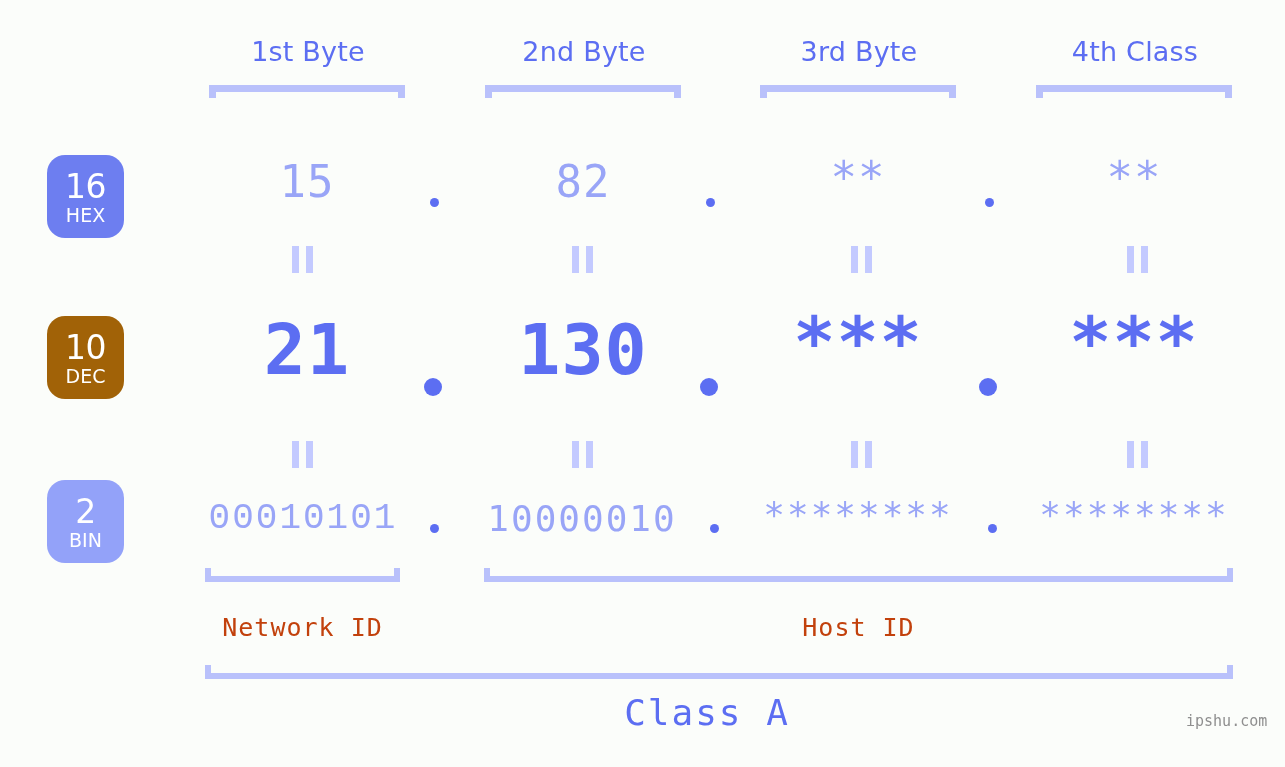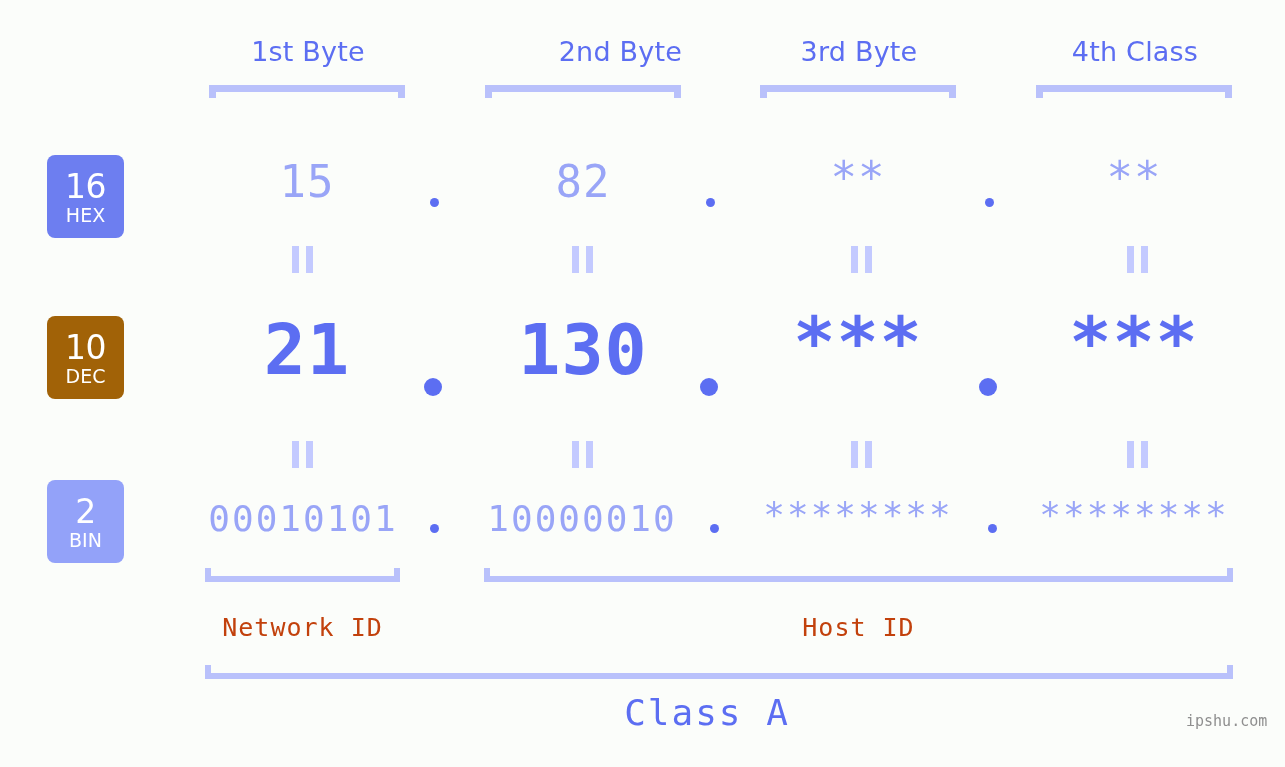--- a/index.html
+++ b/index.html
@@ -47,21 +47,21 @@
     border-left: 6px solid #b9c1fb;
     border-right: 6px solid #b9c1fb;
     height: 14px;
     box-sizing: border-box;
   }
 
   
   .badge {
     width: 77px;
     height: 83px;
-    border-radius: 8px;
+    border-radius: 18px;
     color: #ffffff;
     display: flex;
     flex-direction: column;
     align-items: center;
     justify-content: center;
     font-family: "DejaVu Sans", sans-serif;
     box-sizing: border-box;
     padding-top: 2px;
   }
   .badge .num {
@@ -156,21 +156,21 @@
     white-space: nowrap;
     letter-spacing: 0px;
   }
 </style>
 </head>
 <body>
 
 <div id="stage">
 
   <div class="abs byte-label" style="left:210px; top:36px; width:196px;">1st Byte</div>
-  <div class="abs byte-label" style="left:486px; top:36px; width:196px;text-align:right;">2nd Byte</div>
+  <div class="abs byte-label" style="left:486px; top:36px; width:196px;">2nd Byte</div>
   <div class="abs byte-label" style="left:761px; top:36px; width:196px;">3rd Byte</div>
   <div class="abs byte-label" style="left:1037px; top:36px; width:196px;">4th Class</div>
 
   <div class="abs bracket-top" style="left:209px; top:85px; width:196px;"></div>
   <div class="abs bracket-top" style="left:485px; top:85px; width:196px;"></div>
   <div class="abs bracket-top" style="left:760px; top:85px; width:196px;"></div>
   <div class="abs bracket-top" style="left:1036px; top:85px; width:196px;"></div>
 
   <div class="abs badge" style="left:47px; top:155px; background:#6d7ef0;">
     <span class="num">16</span>
@@ -230,21 +230,21 @@
   <div class="abs eq" style="left:1127px; top:441px;">
       <i></i>
       <i></i>
     </div>
 
   <div class="abs badge" style="left:47px; top:480px; background:#93a2f9;">
     <span class="num">2</span>
     <span class="nm">BIN</span>
   </div>
 
-  <div class="abs val bin-val" style="left:203px; top:498px; width:200px;">00010101</div>
+  <div class="abs val bin-val" style="left:203px; top:498px; width:200px;font-family:Liberation Mono, monospace;">00010101</div>
   <div class="abs dot-bin" style="left:430px; top:524px;"></div>
   <div class="abs val bin-val" style="left:482px; top:498px; width:200px;">10000010</div>
   <div class="abs dot-bin" style="left:710px; top:524px;"></div>
   <div class="abs val bin-val bin-star" style="left:758px; top:494px; width:200px;">********</div>
   <div class="abs dot-bin" style="left:988px; top:524px;"></div>
   <div class="abs val bin-val bin-star" style="left:1034px; top:494px; width:200px;">********</div>
 
   <div class="abs bracket-bottom" style="left:205px; top:568px; width:195px;"></div>
   <div class="abs bracket-bottom" style="left:484px; top:568px; width:749px;"></div>
 

